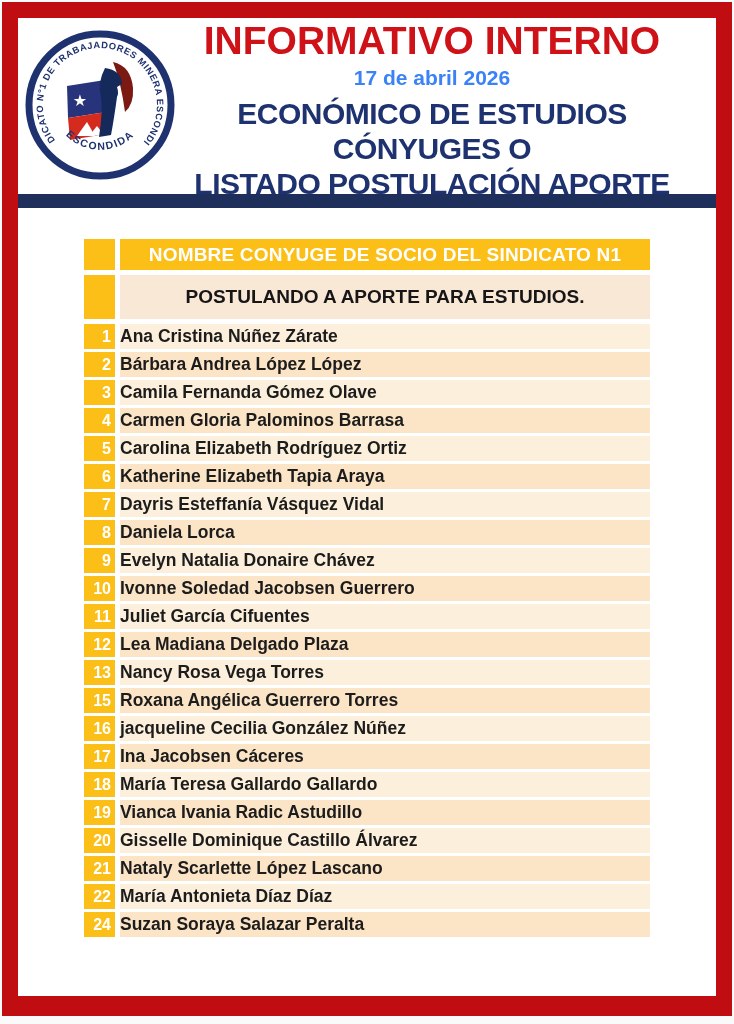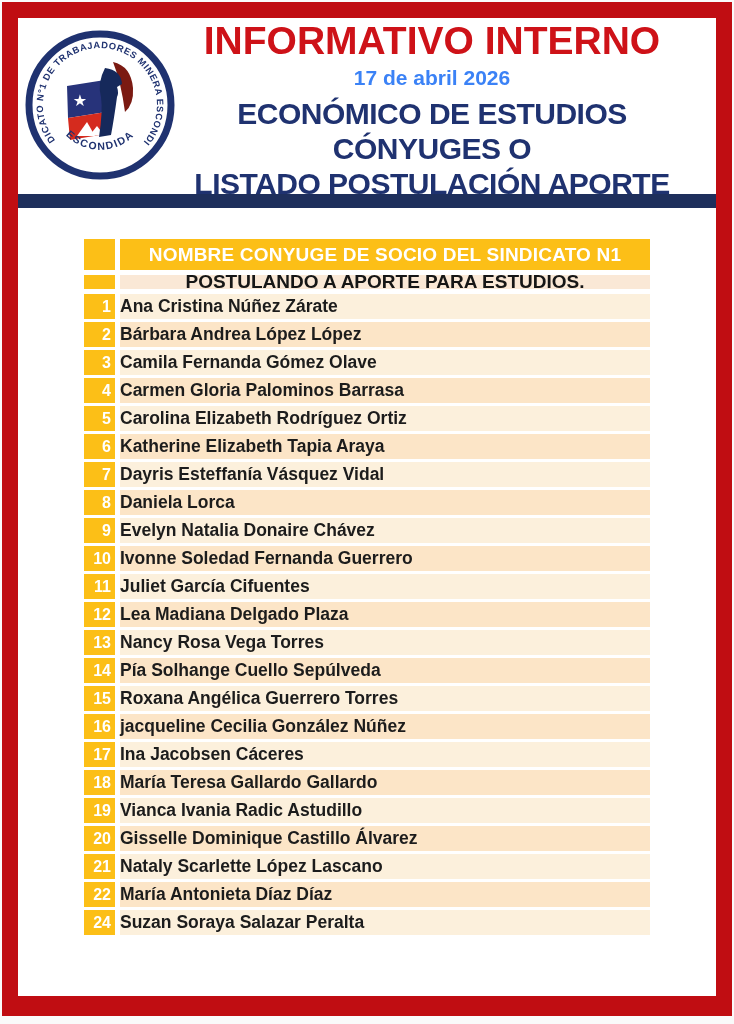--- a/index.html
+++ b/index.html
@@ -48,21 +48,21 @@
     color:#fff;font-weight:bold;font-size:16px;
     display:flex;align-items:center;justify-content:flex-end;
     padding-right:4px;box-sizing:border-box;
   }
   .name-cell{flex:1;display:flex;align-items:center;}
   .hrow{height:31px;}
   .hrow .name-cell{
     background:var(--gold);justify-content:center;
     color:#fff;font-weight:bold;font-size:19px;letter-spacing:0.2px;
   }
-  .srow{height:14px;}
+  .srow{height:44px;}
   .srow .name-cell{
     background:var(--subheader_bg);justify-content:center;
     color:#161616;font-weight:bold;font-size:19px;
   }
   .rows{display:flex;flex-direction:column;gap:3px;}
   .rows .row{height:25px;}
   .rows .name-cell{
     color:#1c1c1c;font-weight:bold;font-size:17.5px;
     padding-left:0;box-sizing:border-box;white-space:nowrap;
   }
@@ -171,42 +171,38 @@
     <div class="name-cell">Daniela Lorca</div>
   </div>
 
   <div class="row">
     <div class="num-cell">9</div>
     <div class="name-cell">Evelyn Natalia Donaire Chávez</div>
   </div>
 
   <div class="row">
     <div class="num-cell">10</div>
-    <div class="name-cell">Ivonne Soledad Fernanda Guerrero</div>
+    <div class="name-cell">Ivonne Soledad Jacobsen Guerrero</div>
   </div>
 
   <div class="row">
     <div class="num-cell">11</div>
     <div class="name-cell">Juliet García Cifuentes</div>
   </div>
 
   <div class="row">
     <div class="num-cell">12</div>
     <div class="name-cell">Lea Madiana Delgado Plaza</div>
   </div>
 
   <div class="row">
     <div class="num-cell">13</div>
     <div class="name-cell">Nancy Rosa Vega Torres</div>
   </div>
 
-  <div class="row">
-    <div class="num-cell">14</div>
-    <div class="name-cell">Pía Solhange Cuello Sepúlveda</div>
-  </div>
 
   <div class="row">
     <div class="num-cell">15</div>
     <div class="name-cell">Roxana Angélica Guerrero Torres</div>
   </div>
 
   <div class="row">
     <div class="num-cell">16</div>
     <div class="name-cell">jacqueline Cecilia González Núñez</div>
   </div>

